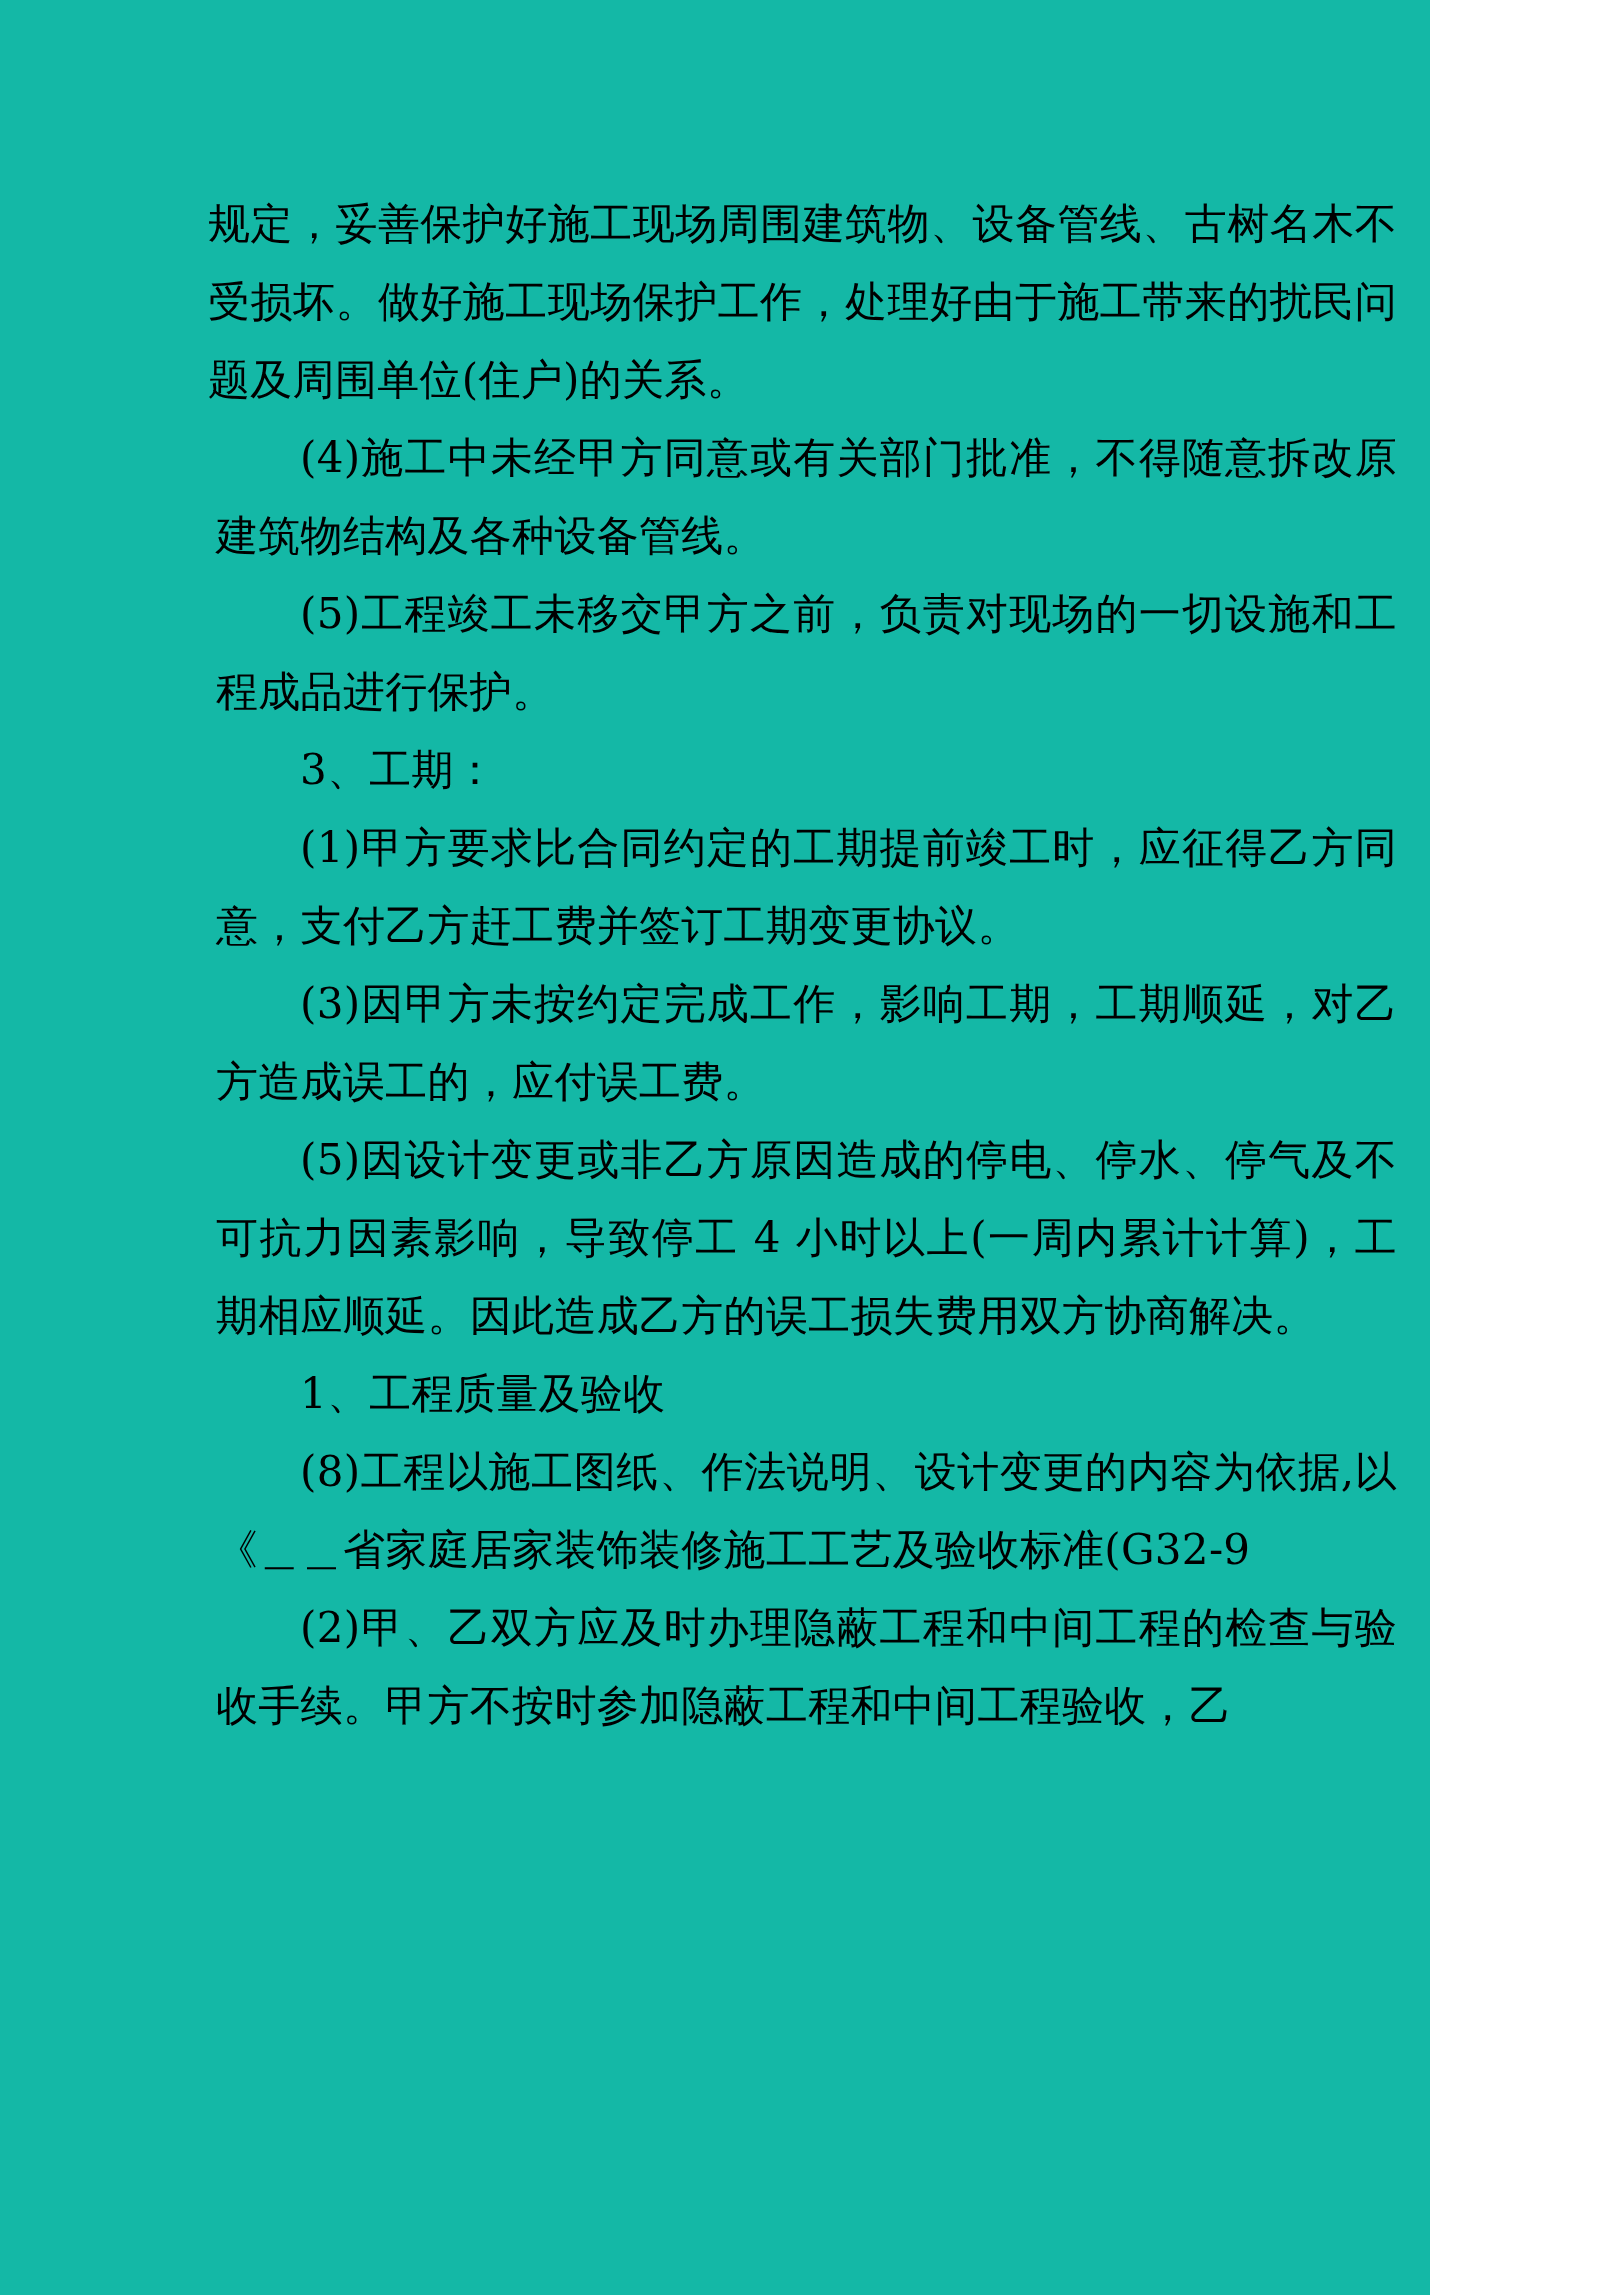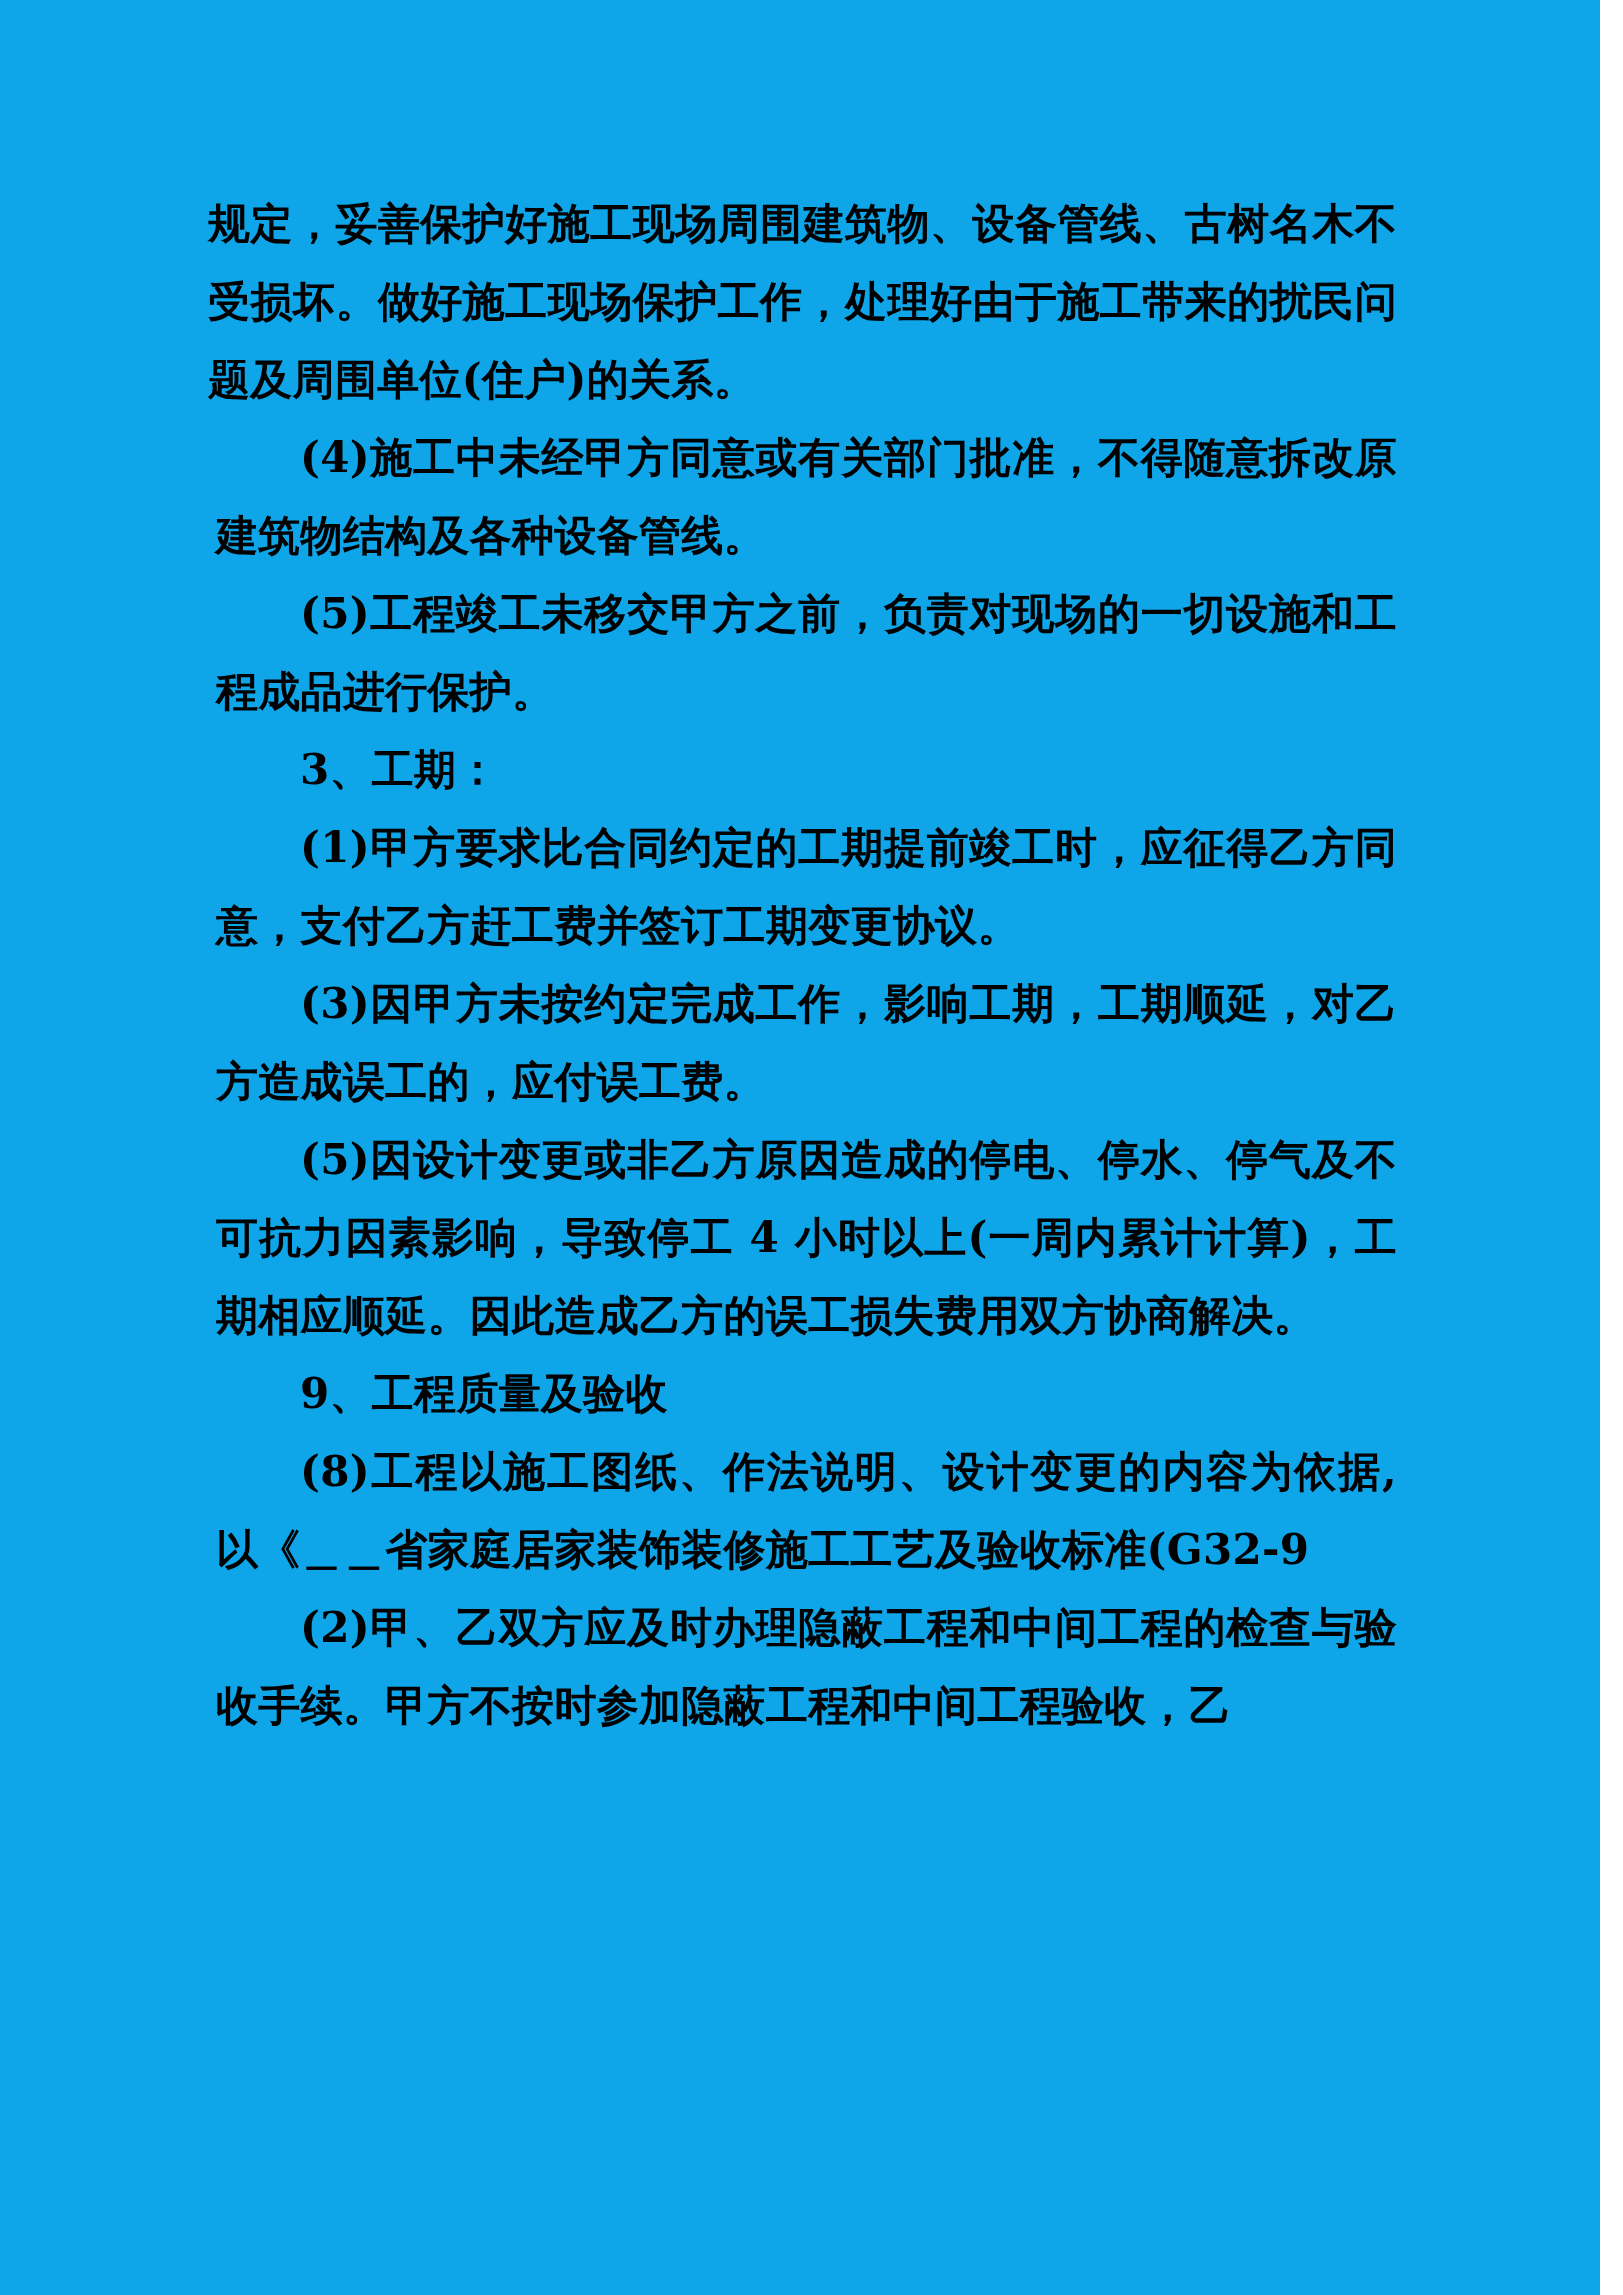--- a/index.html
+++ b/index.html
@@ -4,27 +4,26 @@
 <style>
   html, body {
     margin: 0;
     padding: 0;
     background: #ffffff;
   }
   body {
     font-family: "DejaVu Serif", "Liberation Serif", serif;
   }
   .page {
-    width: 1600px;
+    width: 1430px;
     height: 2295px;
-    background: #0ea5e9;
+    background: #14b8a6;
     position: relative;
     box-sizing: border-box;
     overflow: hidden;
-    font-weight: bold;
   }
   .content {
     position: absolute;
     left: 208px;
     top: 185px;
     width: 1189px;
   }
   .para {
     font-size: 42px;
     line-height: 78px;
@@ -47,19 +46,19 @@
 <div class="page">
   <div class="content">
 
     <p class="para">规定，妥善保护好施工现场周围建筑物、设备管线、古树名木不受损坏。做好施工现场保护工作，处理好由于施工带来的扰民问题及周围单位(住户)的关系。</p>
     <p class="para indent">(4)施工中未经甲方同意或有关部门批准，不得随意拆改原建筑物结构及各种设备管线。</p>
     <p class="para indent">(5)工程竣工未移交甲方之前，负责对现场的一切设施和工程成品进行保护。</p>
     <p class="para indent">3、工期：</p>
     <p class="para indent">(1)甲方要求比合同约定的工期提前竣工时，应征得乙方同意，支付乙方赶工费并签订工期变更协议。</p>
     <p class="para indent">(3)因甲方未按约定完成工作，影响工期，工期顺延，对乙方造成误工的，应付误工费。</p>
     <p class="para indent">(5)因设计变更或非乙方原因造成的停电、停水、停气及不可抗力因素影响，导致停工 4 小时以上(一周内累计计算)，工期相应顺延。因此造成乙方的误工损失费用双方协商解决。</p>
-    <p class="para indent">9、工程质量及验收</p>
+    <p class="para indent">1、工程质量及验收</p>
     <p class="para indent">(8)工程以施工图纸、作法说明、设计变更的内容为依据,以《＿＿省家庭居家装饰装修施工工艺及验收标准(G32-9</p>
     <p class="para indent">(2)甲、乙双方应及时办理隐蔽工程和中间工程的检查与验收手续。甲方不按时参加隐蔽工程和中间工程验收，乙</p>
 
   </div>
 </div>
 
 
 </body></html>

